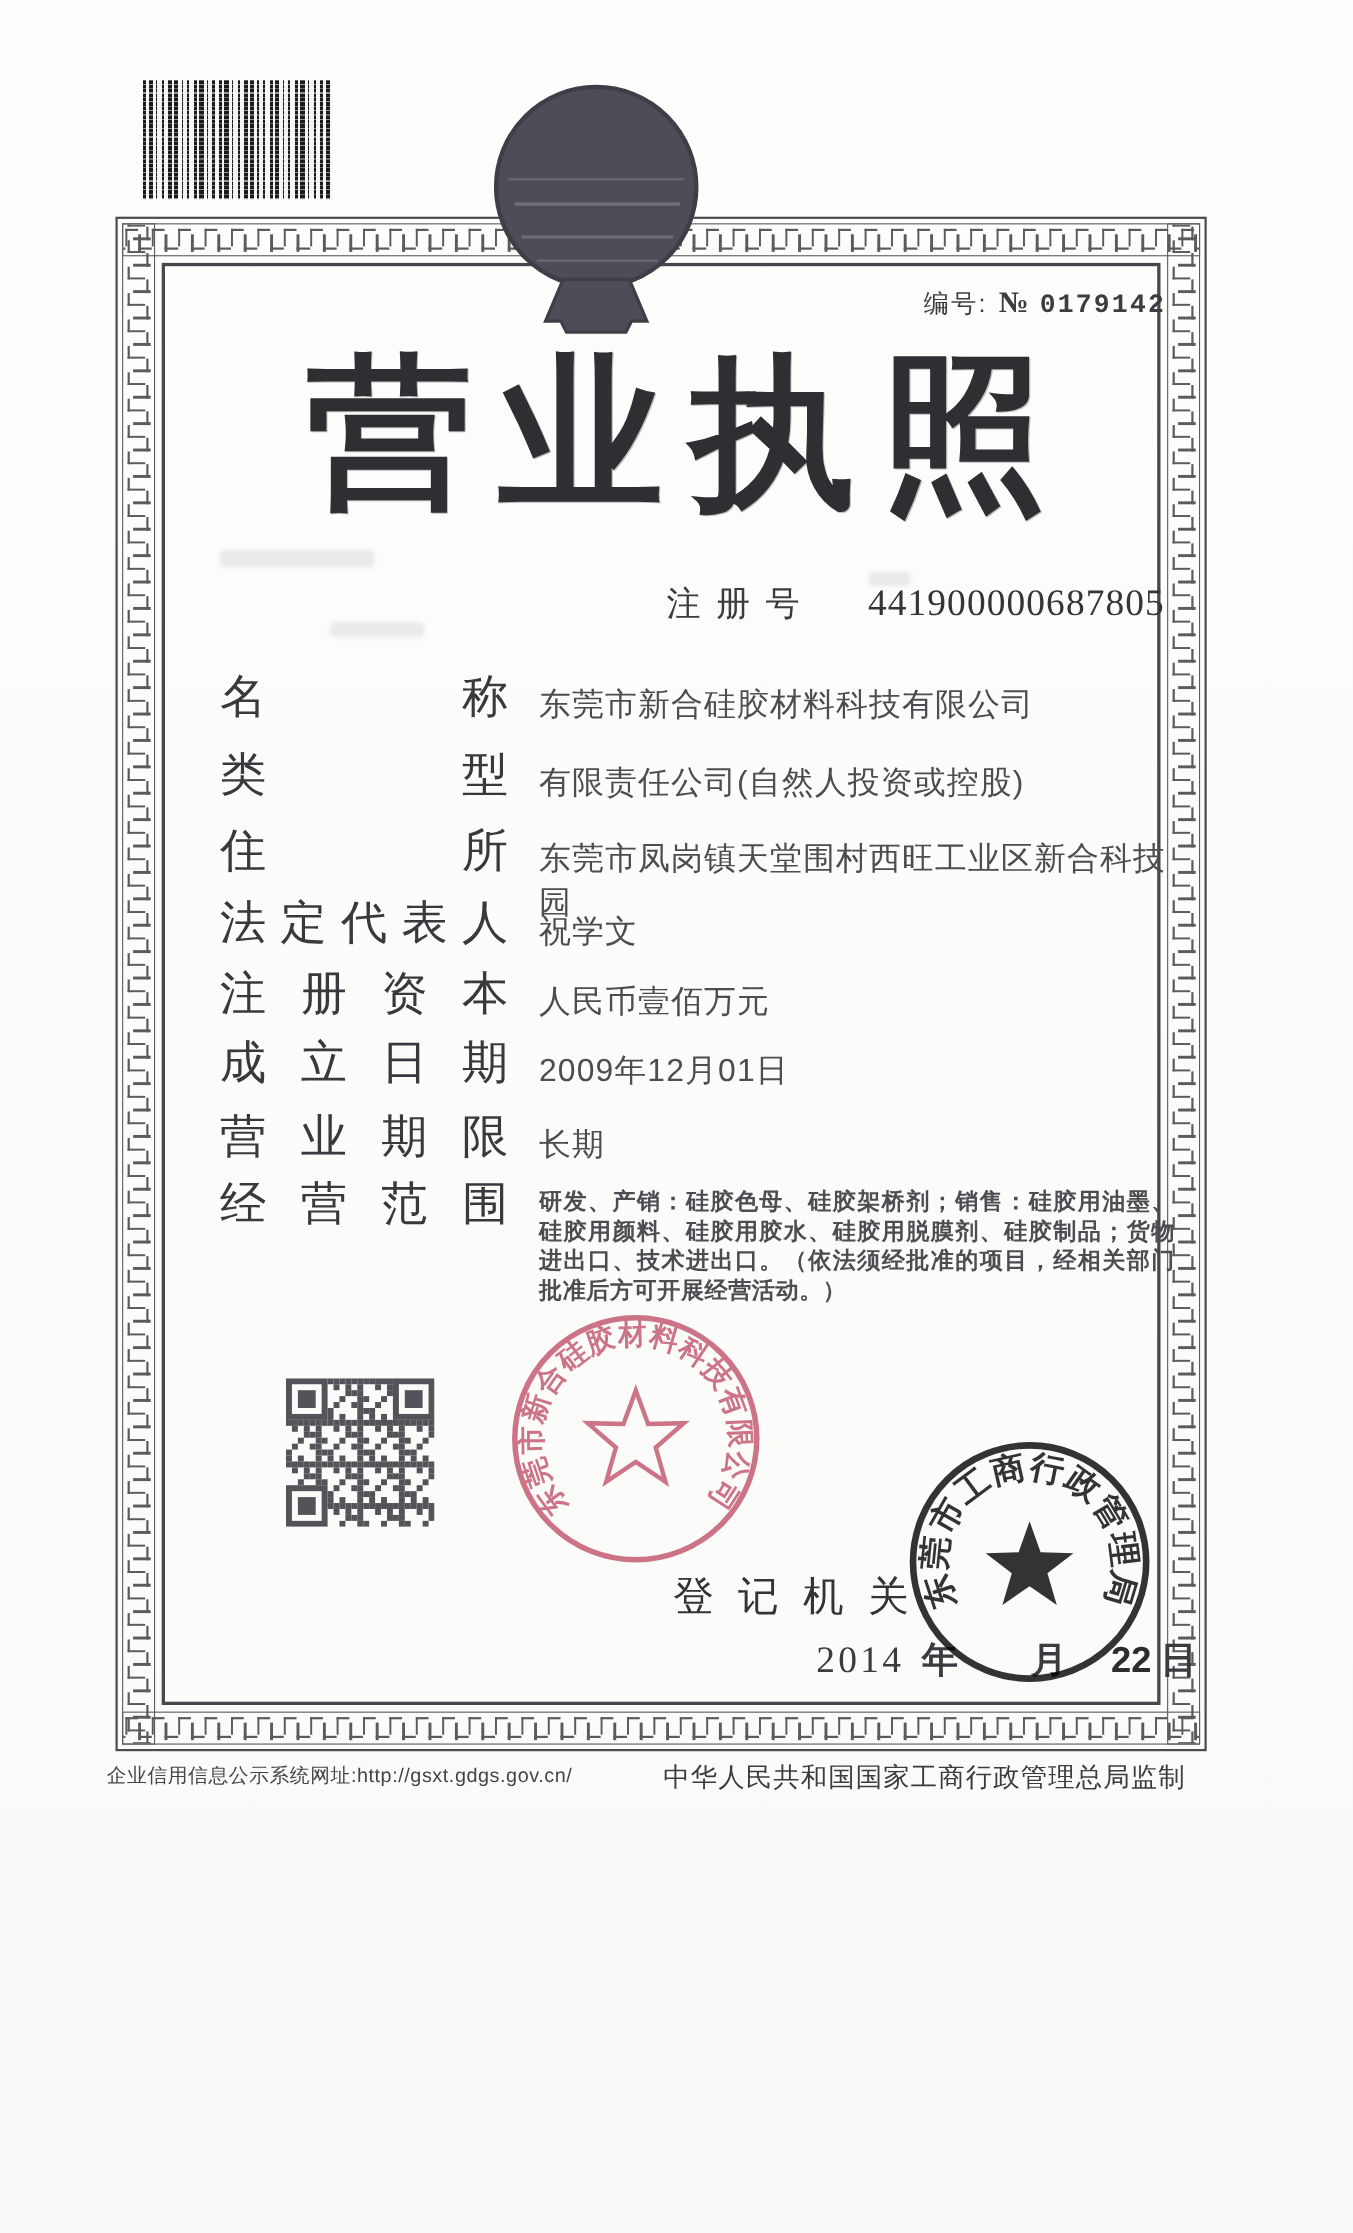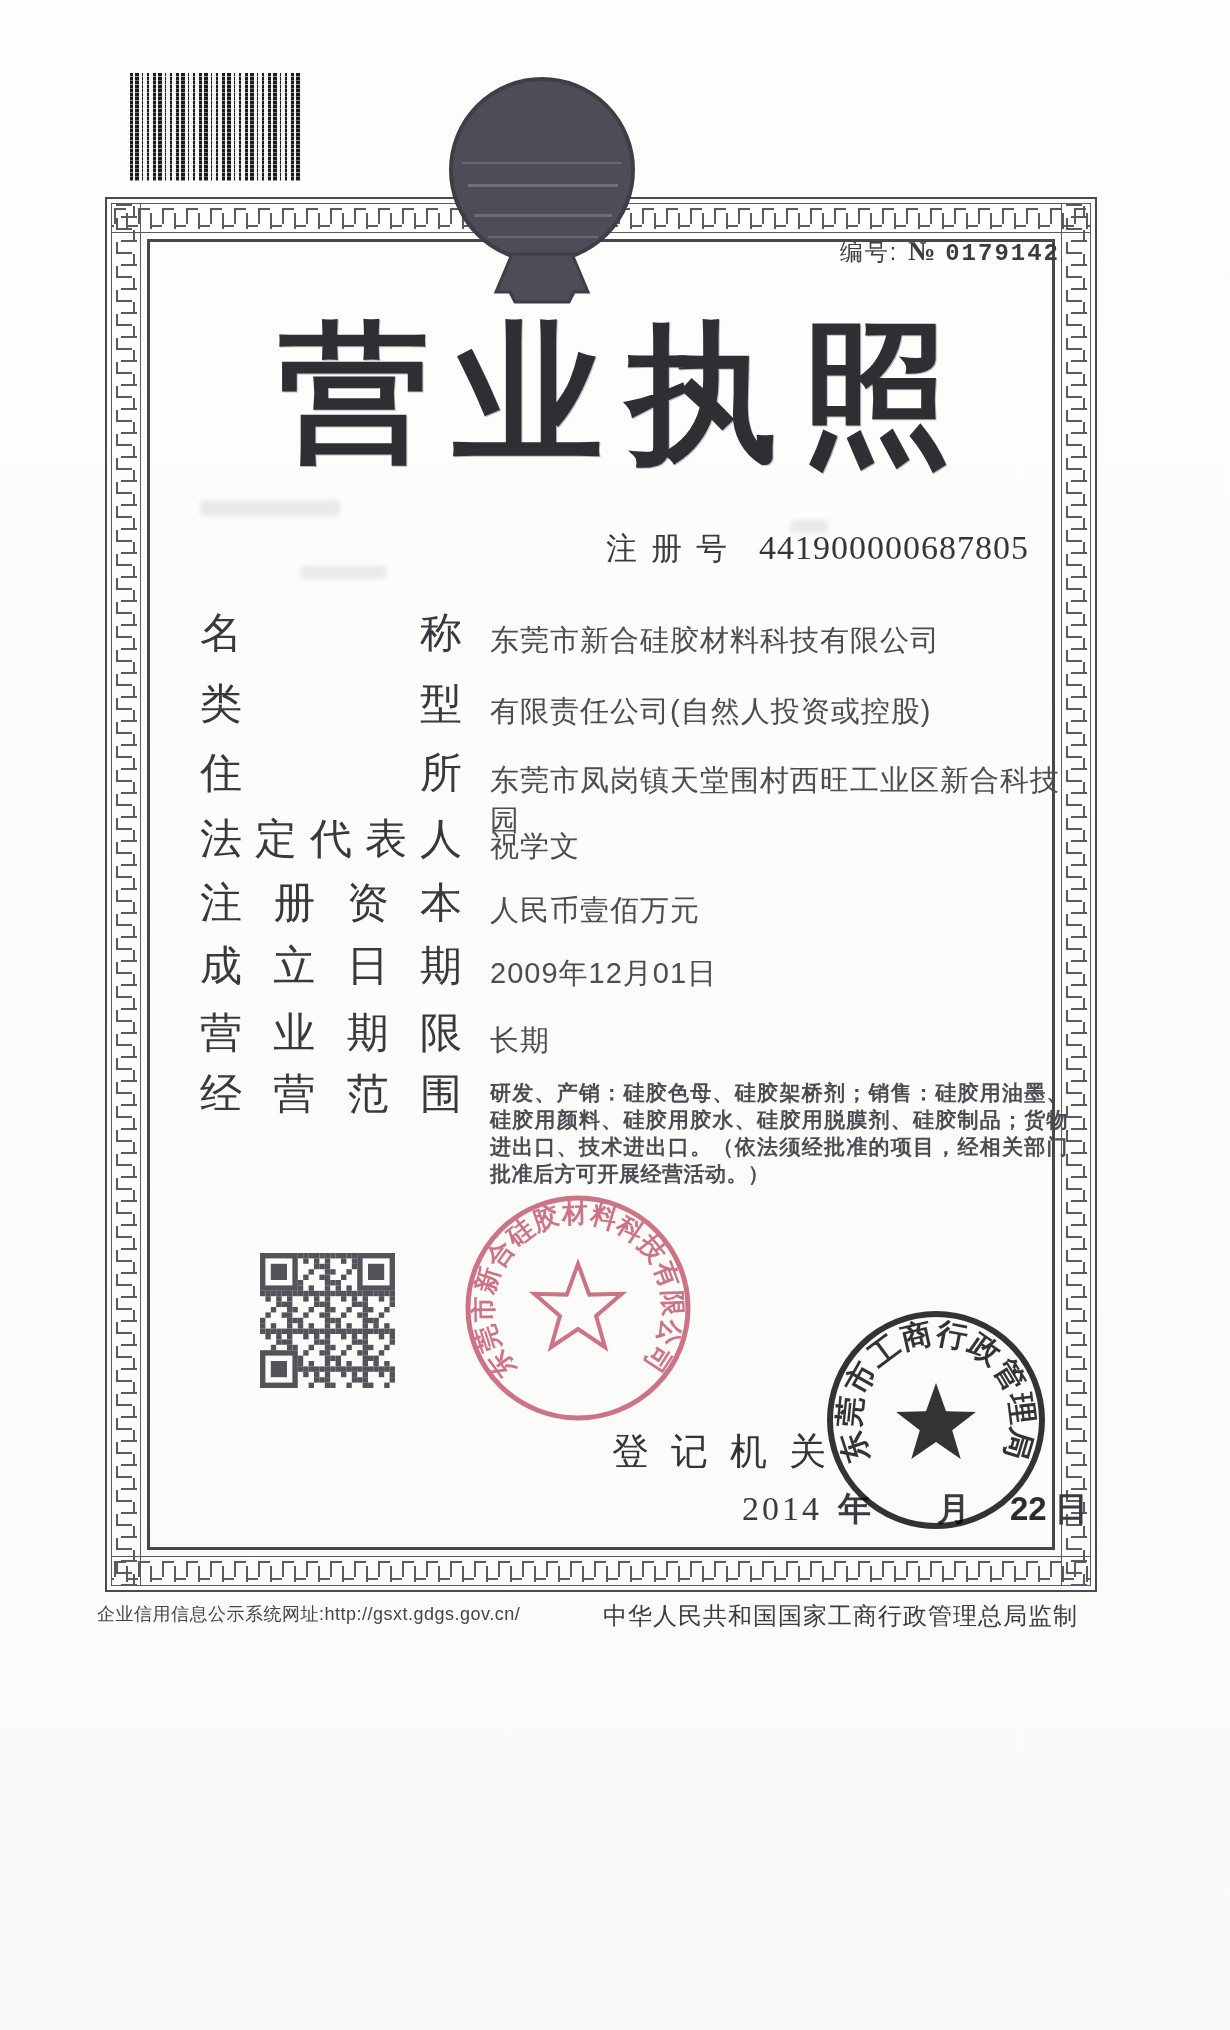--- a/index.html
+++ b/index.html
@@ -36,29 +36,29 @@
       repeating-linear-gradient(0deg,#5a5a61 0 2px,transparent 2px 24px),
       repeating-linear-gradient(0deg,transparent 0 12px,#5a5a61 12px 14px,transparent 14px 24px),
       repeating-linear-gradient(0deg,#5a5a61 0 12px,transparent 12px 24px),
       repeating-linear-gradient(0deg,transparent 0 12px,#5a5a61 12px 24px);
     background-size:16px 24px,16px 24px,2px 24px,2px 24px;
     background-position:4px 2px,9px 2px,4px 2px,21px 2px;
     background-repeat:repeat-y;}
   .strip.left{left:4px;} .strip.right{right:4px;}
   .frame-inner{position:absolute;left:40px;top:40px;right:40px;bottom:40px;border:3px solid #47474d;}
   
-  .serial{position:absolute;top:236px;right:170px;z-index:2;display:flex;align-items:baseline;gap:10px;color:#3c3c42;}
+  .serial{position:absolute;top:260px;right:170px;z-index:2;display:flex;align-items:baseline;gap:10px;color:#3c3c42;}
   .serial .lab{font-size:23px;letter-spacing:2px;}
   .serial .no{font-size:27px;font-weight:bold;font-family:"Liberation Serif","DejaVu Serif",serif;}
   .serial .digits{font-size:24px;font-family:"Liberation Mono","DejaVu Sans Mono",monospace;letter-spacing:2px;font-weight:bold;}
   
   .title{position:absolute;top:312px;left:50%;transform:translateX(-50%);width:672px;z-index:2;
     font-size:150px;line-height:1.08;font-weight:bold;color:#2e2e33;text-shadow:1px 1px 0 rgba(70,70,76,.35);}
   
-  .regline{position:absolute;left:606px;top:528px;z-index:2;display:flex;align-items:baseline;gap:18px;}
+  .regline{position:absolute;left:606px;top:528px;z-index:2;display:flex;align-items:baseline;gap:48px;}
   .reglabel{font-size:31px;letter-spacing:14px;color:#3a3a40;}
   .regno{font-size:34px;font-family:"Liberation Serif","DejaVu Serif",serif;color:#34343a;letter-spacing:1px;}
   
   .row{position:absolute;left:200px;width:880px;display:flex;align-items:flex-start;z-index:2;}
   .lbl{width:262px;flex:none;font-size:42px;line-height:1;color:#38383e;}
   .val{margin-left:28px;padding-top:9px;font-size:29px;color:#4c4c52;letter-spacing:1px;}
   .r1{top:612px;} .r2{top:683px;} .r3{top:752px;} .r4{top:818px;}
   .r5{top:882px;} .r6{top:945px;} .r7{top:1012px;} .r8{top:1073px;}
   .val.scope{width:578px;font-size:21px;line-height:27px;padding-top:6px;letter-spacing:.5px;text-align:justify;font-weight:bold;}
   [data-justify]{display:flex;justify-content:space-between;}

